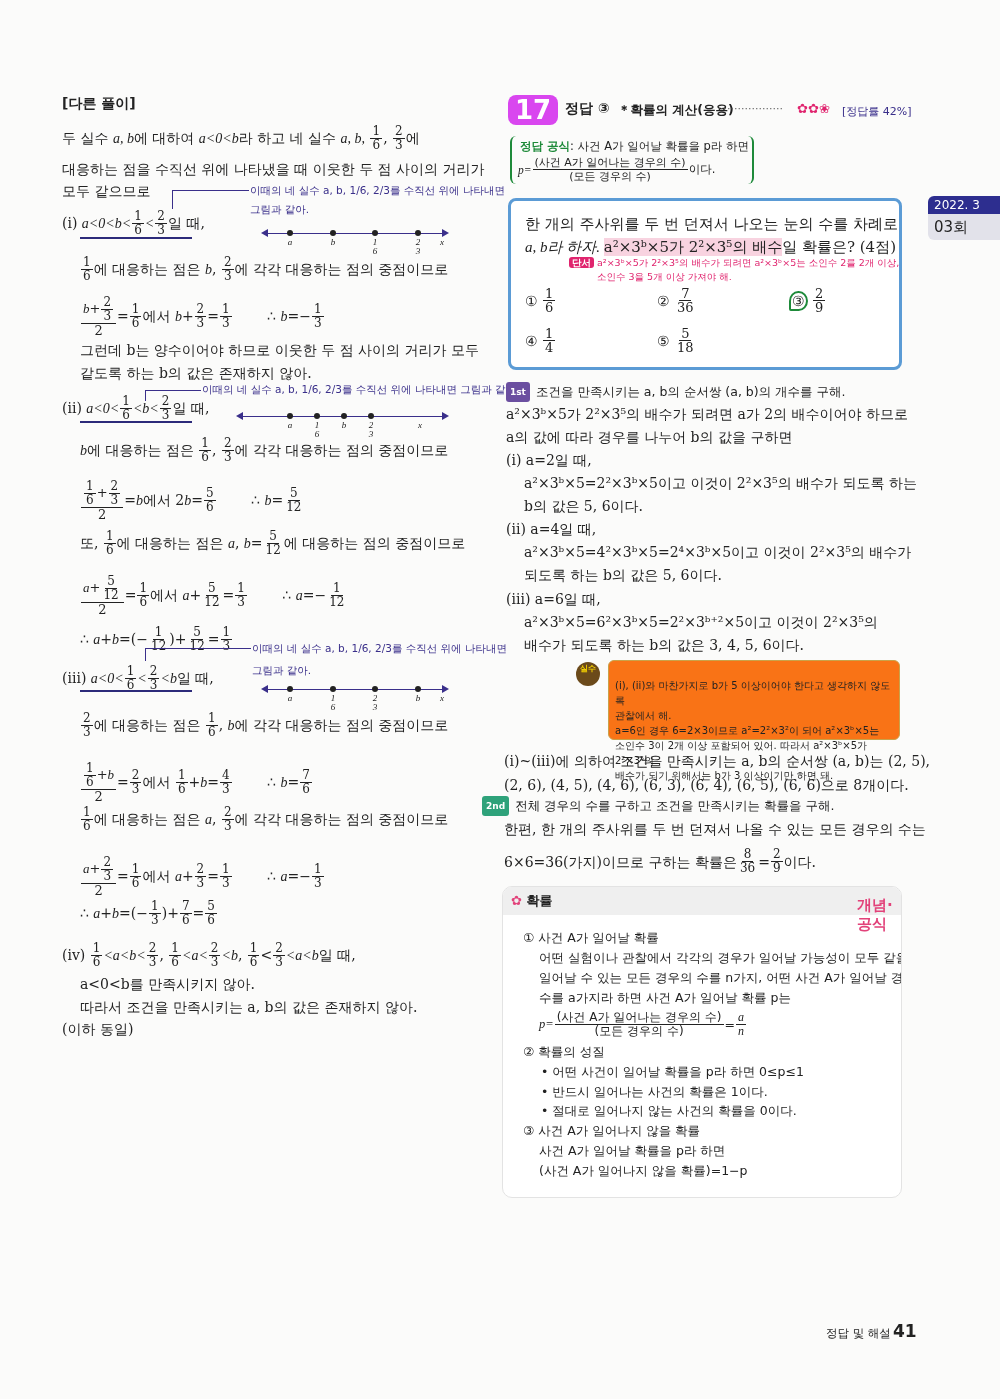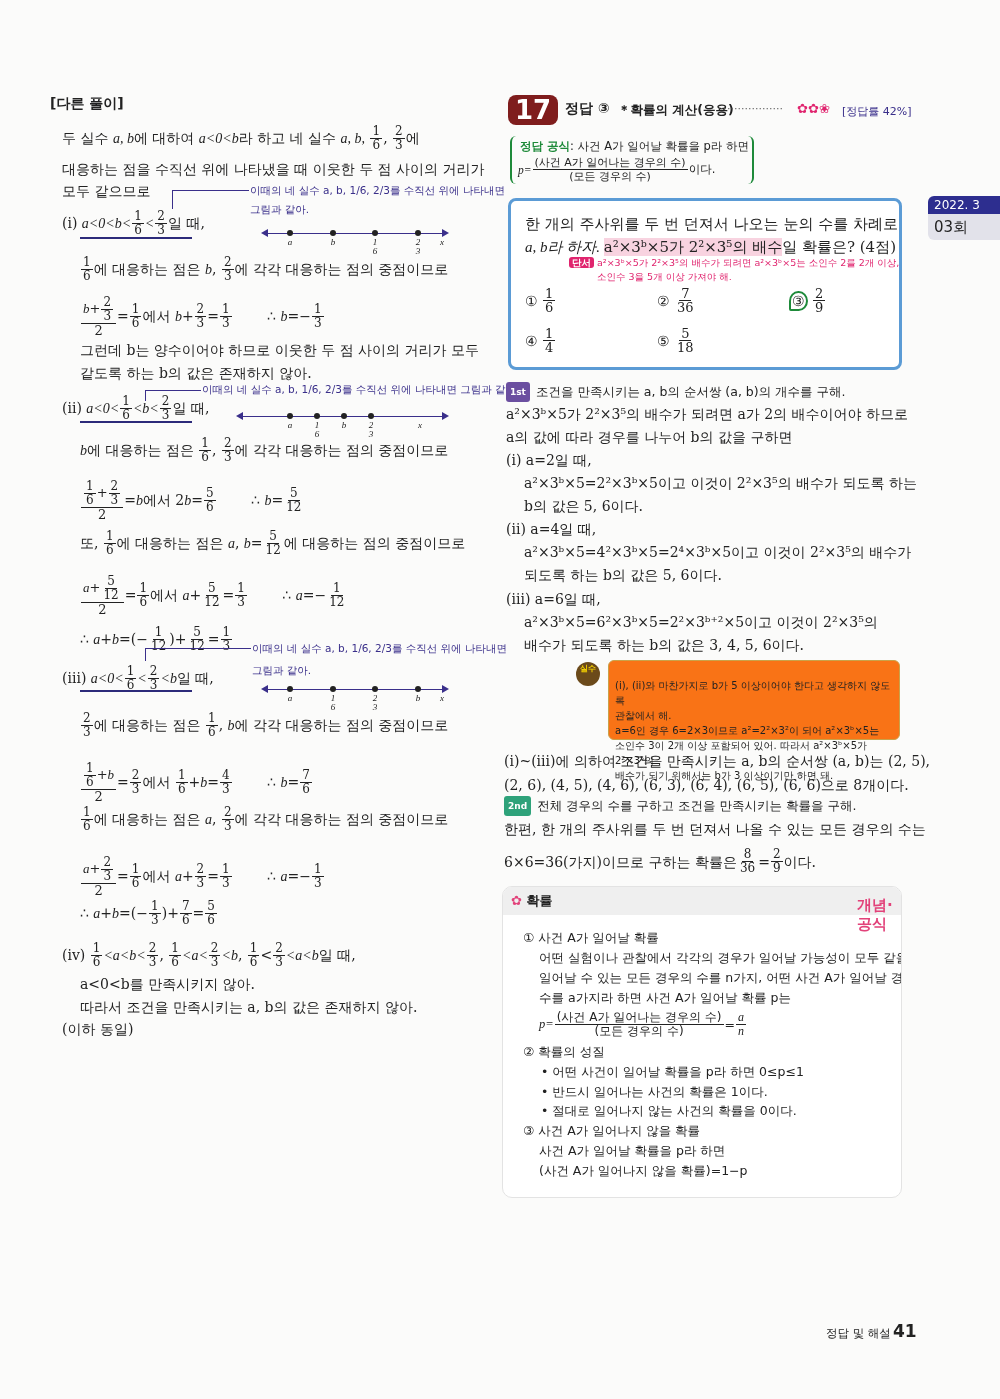--- a/index.html
+++ b/index.html
@@ -14,28 +14,28 @@
   .frac .d { padding:0 2px; }
   .note { color:#3a2f8a; font-size:10.5px; }
   .nl { position:absolute; height:30px; }
   .nl .axis { position:absolute; left:0; right:0; top:6px; height:1px; background:#3a2f8a; }
   .nl .arrL { position:absolute; left:-4px; top:2px; width:0; height:0; border-top:4px solid transparent; border-bottom:4px solid transparent; border-right:7px solid #3a2f8a; }
   .nl .arrR { position:absolute; right:-4px; top:2px; width:0; height:0; border-top:4px solid transparent; border-bottom:4px solid transparent; border-left:7px solid #3a2f8a; }
   .nl .pt { position:absolute; top:3px; width:6px; height:6px; border-radius:50%; background:#222; margin-left:-3px; }
   .nl .lbl { position:absolute; top:11px; font-size:9px; font-style:italic; font-family:"Liberation Serif",serif; transform:translateX(-50%); text-align:center; line-height:9px; }
   .uline { position:absolute; height:2px; background:#2c2a7a; }
   .bracket { position:absolute; border-top:1px solid #3a2f8a; border-left:1px solid #3a2f8a; }
-  .q-num { background:#7f1d1d; color:#fff; font-size:26px; font-weight:bold; border-radius:8px; width:50px; height:30px; line-height:30px; text-align:center; }
+  .q-num { background:#d946ef; color:#fff; font-size:26px; font-weight:bold; border-radius:8px; width:50px; height:30px; line-height:30px; text-align:center; }
   .step-badge { display:inline-block; color:#fff; font-size:9px; font-weight:bold; border-radius:3px; padding:1px 4px; margin-right:6px; vertical-align:middle; }
 </style>
 </head>
 <body>
 
 <div>
-  <div class="line" style="left:50px;top:94px;font-weight:bold;">[다른 풀이]</div>
+  <div class="line" style="left:62px;top:94px;font-weight:bold;">[다른 풀이]</div>
 
   <div class="line serif" style="left:62px;top:125px;">
     <span>두 실수 </span><span class="i">a, b</span><span>에 대하여 </span><span class="i">a&lt;0&lt;b</span><span>라 하고 네 실수 </span><span class="i">a, b,</span>
     <span class="frac">
         <span class="n">1</span>
         <span class="d">6</span>
       </span>, <span class="frac">
         <span class="n">2</span>
         <span class="d">3</span>
       </span><span>에</span>
@@ -423,21 +423,21 @@
     <div>(i), (ii)와 마찬가지로 b가 5 이상이어야 한다고 생각하지 않도록</div>
     <div>관찰에서 해.</div>
     <div>a=6인 경우 6=2×3이므로 a²=2²×3²이 되어 a²×3ᵇ×5는</div>
     <div>소인수 3이 2개 이상 포함되어 있어. 따라서 a²×3ᵇ×5가 2²×3⁵의</div>
     <div>배수가 되기 위해서는 b가 3 이상이기만 하면 돼.</div>
   </div>
 
   <div class="line serif" style="left:504px;top:752px;">(i)~(iii)에 의하여 조건을 만족시키는 a, b의 순서쌍 (a, b)는 (2, 5),</div>
   <div class="line serif" style="left:504px;top:776px;">(2, 6), (4, 5), (4, 6), (6, 3), (6, 4), (6, 5), (6, 6)으로 8개이다.</div>
 
-  <div class="line" style="left:504px;top:796px;font-size:12.5px;">
+  <div class="line" style="left:482px;top:796px;font-size:12.5px;">
     <span class="step-badge" style="background:#2ea27a;">2nd</span><span>전체 경우의 수를 구하고 조건을 만족시키는 확률을 구해.</span>
   </div>
   <div class="line serif" style="left:504px;top:820px;">한편, 한 개의 주사위를 두 번 던져서 나올 수 있는 모든 경우의 수는</div>
   <div class="line serif" style="left:504px;top:848px;display:flex;align-items:center;">
     <span>6×6=36(가지)이므로 구하는 확률은 </span>
     <span class="frac">
         <span class="n">8</span>
         <span class="d">36</span>
       </span>=<span class="frac">
         <span class="n">2</span>

